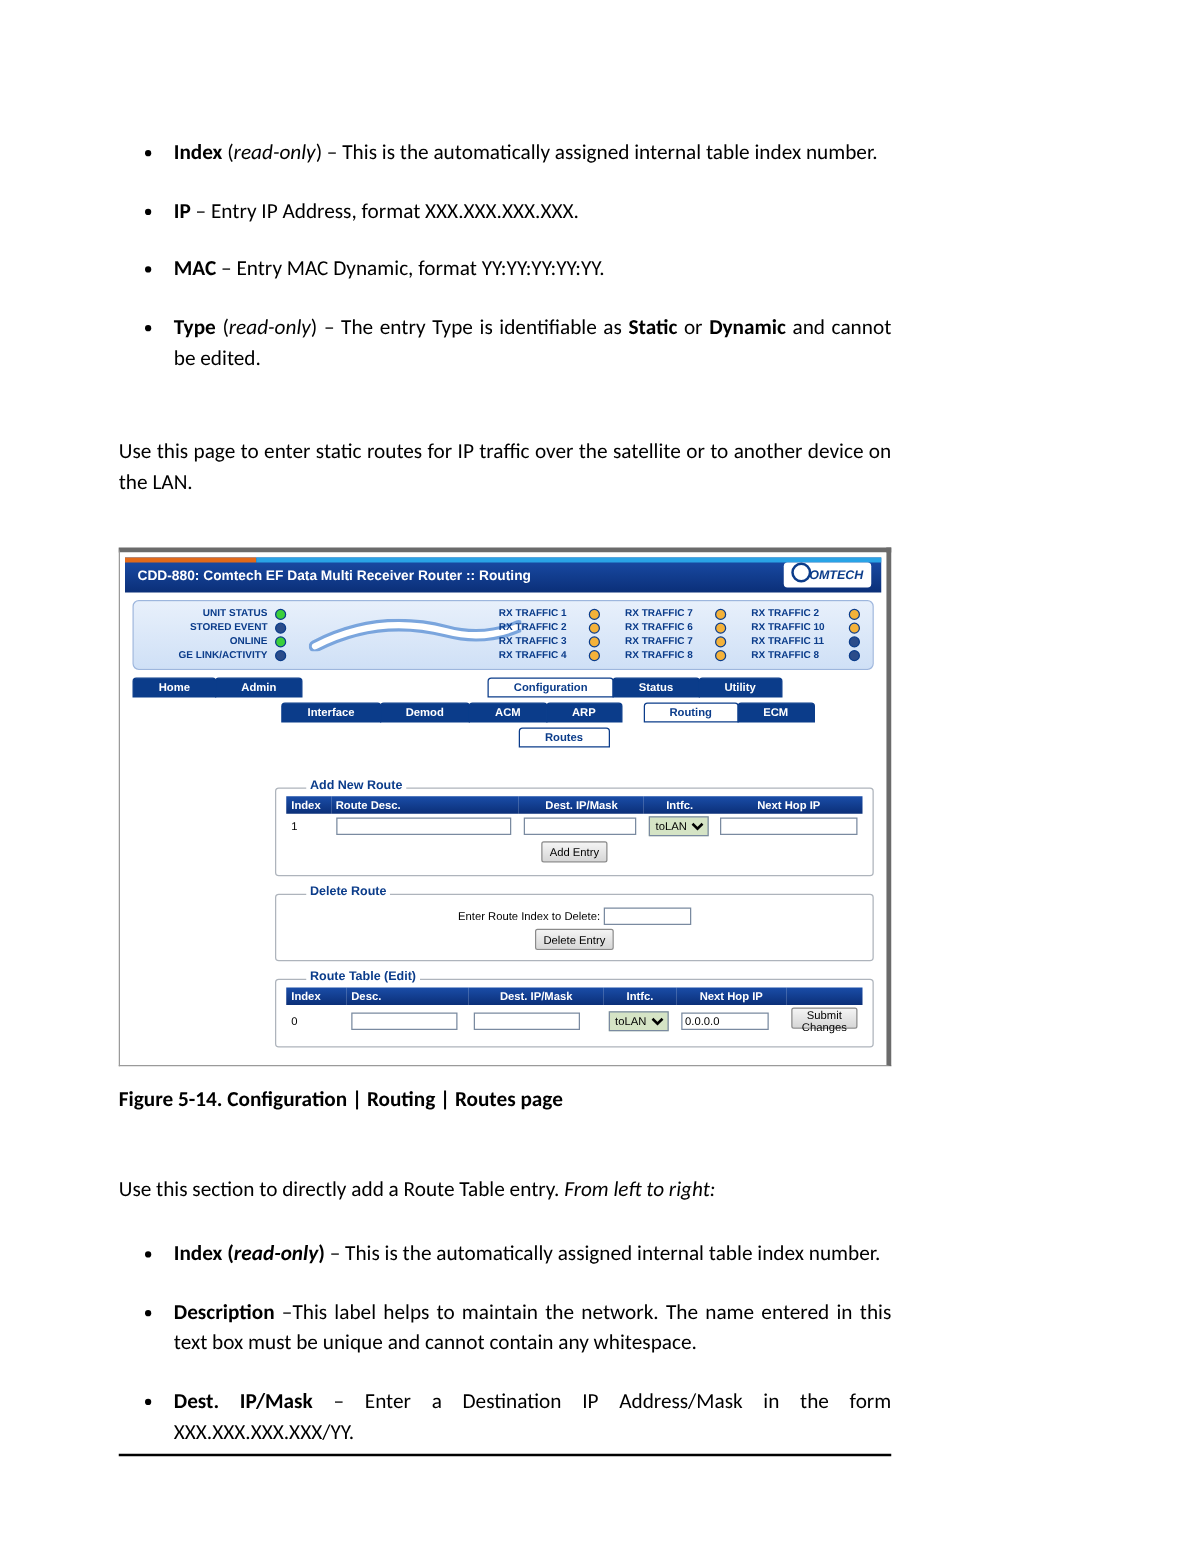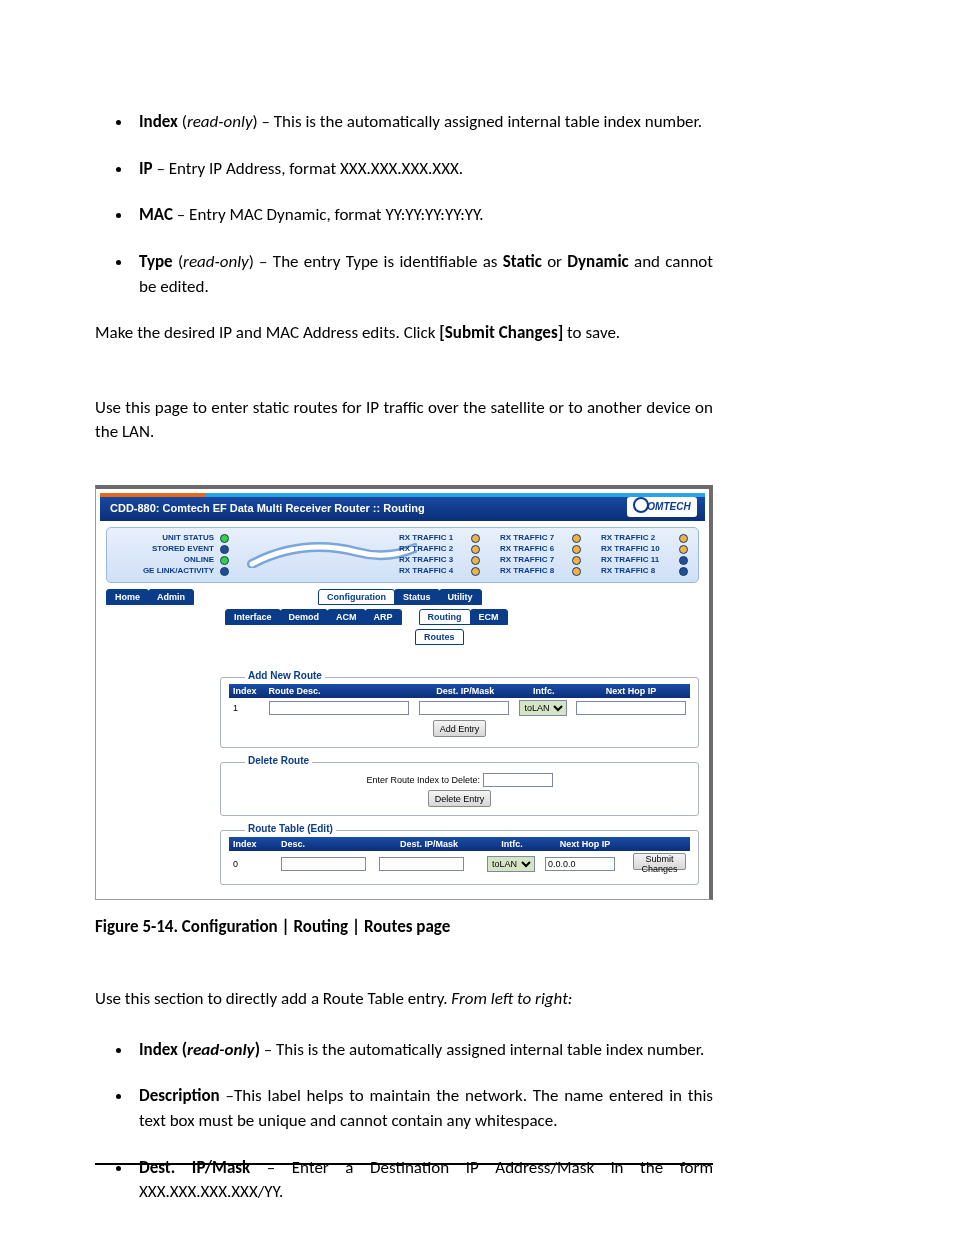--- a/index.html
+++ b/index.html
@@ -34,21 +34,21 @@
   .led.a{background:#f4b23a;border:1px solid #0b3c8a;}
   .swoosh{position:absolute;left:140px;top:14px;width:170px;height:26px;}
   .swoosh svg{width:100%;height:100%;}
   .rxcols{position:absolute;right:10px;top:4px;display:flex;gap:20px;}
   .rxcol{text-align:left;}
   .rxcol .row{height:11px;line-height:11px;color:#0b3c8a;font-weight:700;font-size:8px;}
   .rxcol .row .lbl{display:inline-block;width:66px;}
   .rxcol.wide .row .lbl{width:72px;}
 
   .tabs{margin:2px 6px 0 6px;height:18px;white-space:nowrap;font-size:9px;font-weight:700;}
-  .tab{display:inline-block;padding:2px 8px;border-radius:3px 3px 0 0;background:#0b3c8a;color:#fff;border:1px solid #0b3c8a;margin-right:-1px;}
+  .tab{display:inline-block;padding:2px 20px;border-radius:3px 3px 0 0;background:#0b3c8a;color:#fff;border:1px solid #0b3c8a;margin-right:-1px;}
   .tab.sel{background:#fff;color:#0b3c8a;}
   .tab.empty{background:transparent;border:none;width:110px;}
   .tabs.sub{margin-left:125px;}
   .tabs.sub2{margin-left:315px;}
 
   .panel{border:1px solid #aeb4bc;border-radius:3px;margin:14px 6px 0 120px;padding:6px 8px 8px 8px;position:relative;}
   .panel .legend{position:absolute;top:-8px;left:24px;background:#fff;padding:0 3px;color:#0b3c8a;font-weight:700;font-size:10px;}
   .hdr{background:linear-gradient(#1a4da8,#0b2f78);color:#fff;font-weight:700;font-size:9px;margin-top:6px;}
   .hdr td{padding:2px 4px;}
   table.frm{width:100%;border-collapse:collapse;font-size:9px;}
@@ -73,23 +73,20 @@
     </li>
     <li>
       <span class="b">MAC</span><span> – Entry MAC Dynamic, format YY:YY:YY:YY:YY.</span>
     </li>
     <li>
       <span class="b">Type</span>
       (<span class="i">read-only</span>)<span> – The entry Type is identifiable as </span><span class="b">Static</span><span> or </span><span class="b">Dynamic</span><span> and cannot be edited.</span>
     </li>
   </ul>
 
-  <p class="para body-text">
-    <span>Make the desired IP and MAC Address edits. Click </span><span class="b">[Submit Changes]</span><span> to save.</span>
-  </p>
 
   <p class="para body-text" style="margin-top:50px;">Use this page to enter static routes for IP traffic over the satellite or to another device on the LAN.</p>
 
   <div class="shot">
     <div class="shot-inner">
       <div class="titlebar">
         <div class="orange"></div><div class="blue"></div>
         <span class="ttl">CDD-880: Comtech EF Data Multi Receiver Router :: Routing</span>
         <div class="omtech"><span class="o"></span><span>OMTECH</span></div>
       </div>

